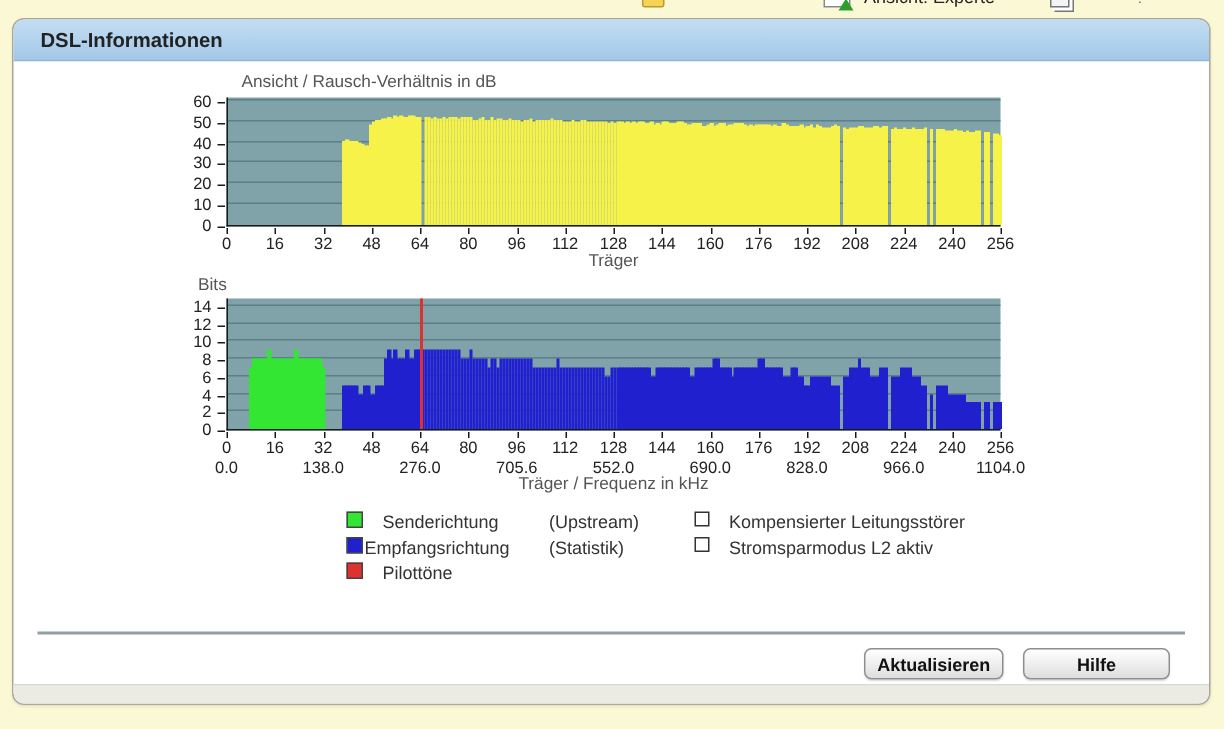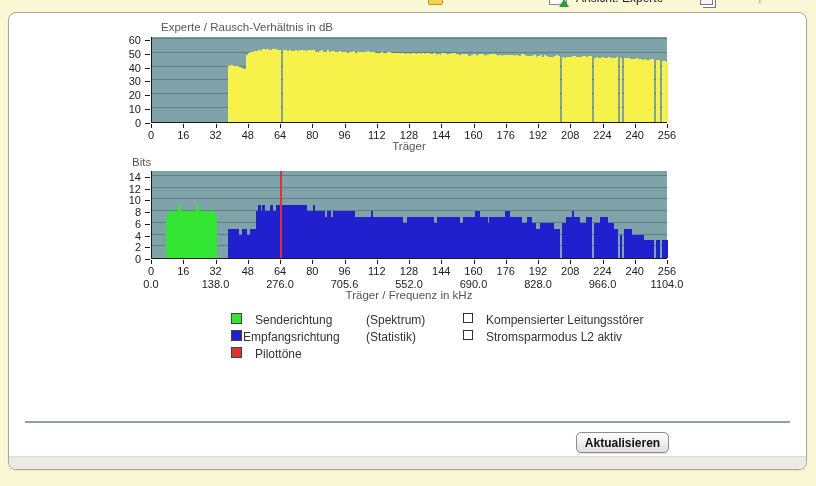--- a/index.html
+++ b/index.html
@@ -96,25 +96,26 @@
       <div class="shape"></div>
     </div>
   <div class="frag ansicht-txt">Ansicht: Experte</div>
   <div class="frag win-ico">
       <div class="shape"></div>
     </div>
   <div class="frag q-ico">?</div>
 </div>
 
 <div class="window">
+  <div class="win-header">DSL-Informationen</div>
 
 
   <div class="content">
 
-    <div class="chart-title" style="left:152px; top:8px;">Experte / Rausch-Verhältnis in dB</div>
+    <div class="chart-title" style="left:152px; top:8px;">Ansicht / Rausch-Verhältnis in dB</div>
     <div class="plot" id="plot-snr" style="left:142px; top:24px; width:516px; height:86px;">
         <div class="gridline" style="bottom: 13.871px;"></div>
         <div class="gridline" style="bottom: 27.7419px;"></div>
         <div class="gridline" style="bottom: 41.6129px;"></div>
         <div class="gridline" style="bottom: 55.4839px;"></div>
         <div class="gridline" style="bottom: 69.3548px;"></div>
         <div class="gridline" style="bottom: 83.2258px;"></div>
         <div class="bars">
           <div class="bar" style="left: 76.2957px; width: 2.50778px; height: 55.8246px; background: rgb(246, 242, 74);"></div>
           <div class="bar" style="left: 78.3035px; width: 2.50778px; height: 57.0957px; background: rgb(246, 242, 74);"></div>
@@ -693,34 +694,35 @@
         <div class="freqlab" style="left: 529px; top: 265px;">828.0</div>
         <div class="freqlab" style="left: 593.5px; top: 265px;">966.0</div>
         <div class="freqlab" style="left: 658px; top: 265px;">1104.0</div>
       </div>
     <div class="axis-label" style="left:400px; top:276px;">Träger / Frequenz in kHz</div>
 
     <div>
       <div class="legend-row" style="left:0; top:300px; width:100%;">
         <span class="swatch" style="left:222px; background:#33e633;"></span>
         <span class="leg-label" style="left:246px;">Senderichtung</span>
-        <span class="leg-label" style="left:357px;">(Spektrum)</span>
+        <span class="leg-label" style="left:357px;">(Upstream)</span>
         <span class="chk" style="left:454px;"></span>
         <span class="leg-label" style="left:477px;">Kompensierter Leitungsstörer</span>
       </div>
       <div class="legend-row" style="left:0; top:317px; width:100%;">
         <span class="swatch" style="left:222px; background:#2020cf;"></span>
         <span class="leg-label" style="left:234px;">Empfangsrichtung</span>
         <span class="leg-label" style="left:357px;">(Statistik)</span>
         <span class="chk" style="left:454px;"></span>
         <span class="leg-label" style="left:477px;">Stromsparmodus L2 aktiv</span>
       </div>
       <div class="legend-row" style="left:0; top:334px; width:100%;">
         <span class="swatch" style="left:222px; background:#e03131;"></span>
         <span class="leg-label" style="left:246px;">Pilottöne</span>
       </div>
     </div>
   </div>
 
   <div class="separator" style="top:408px;"></div>
   <button class="btn" style="left:567px; top:419px; width:93px;">Aktualisieren</button>
+  <button class="btn" style="left:673px; top:419px; width:98px;">Hilfe</button>
   <div class="footer-strip"></div>
 </div>
 
 </body></html>

